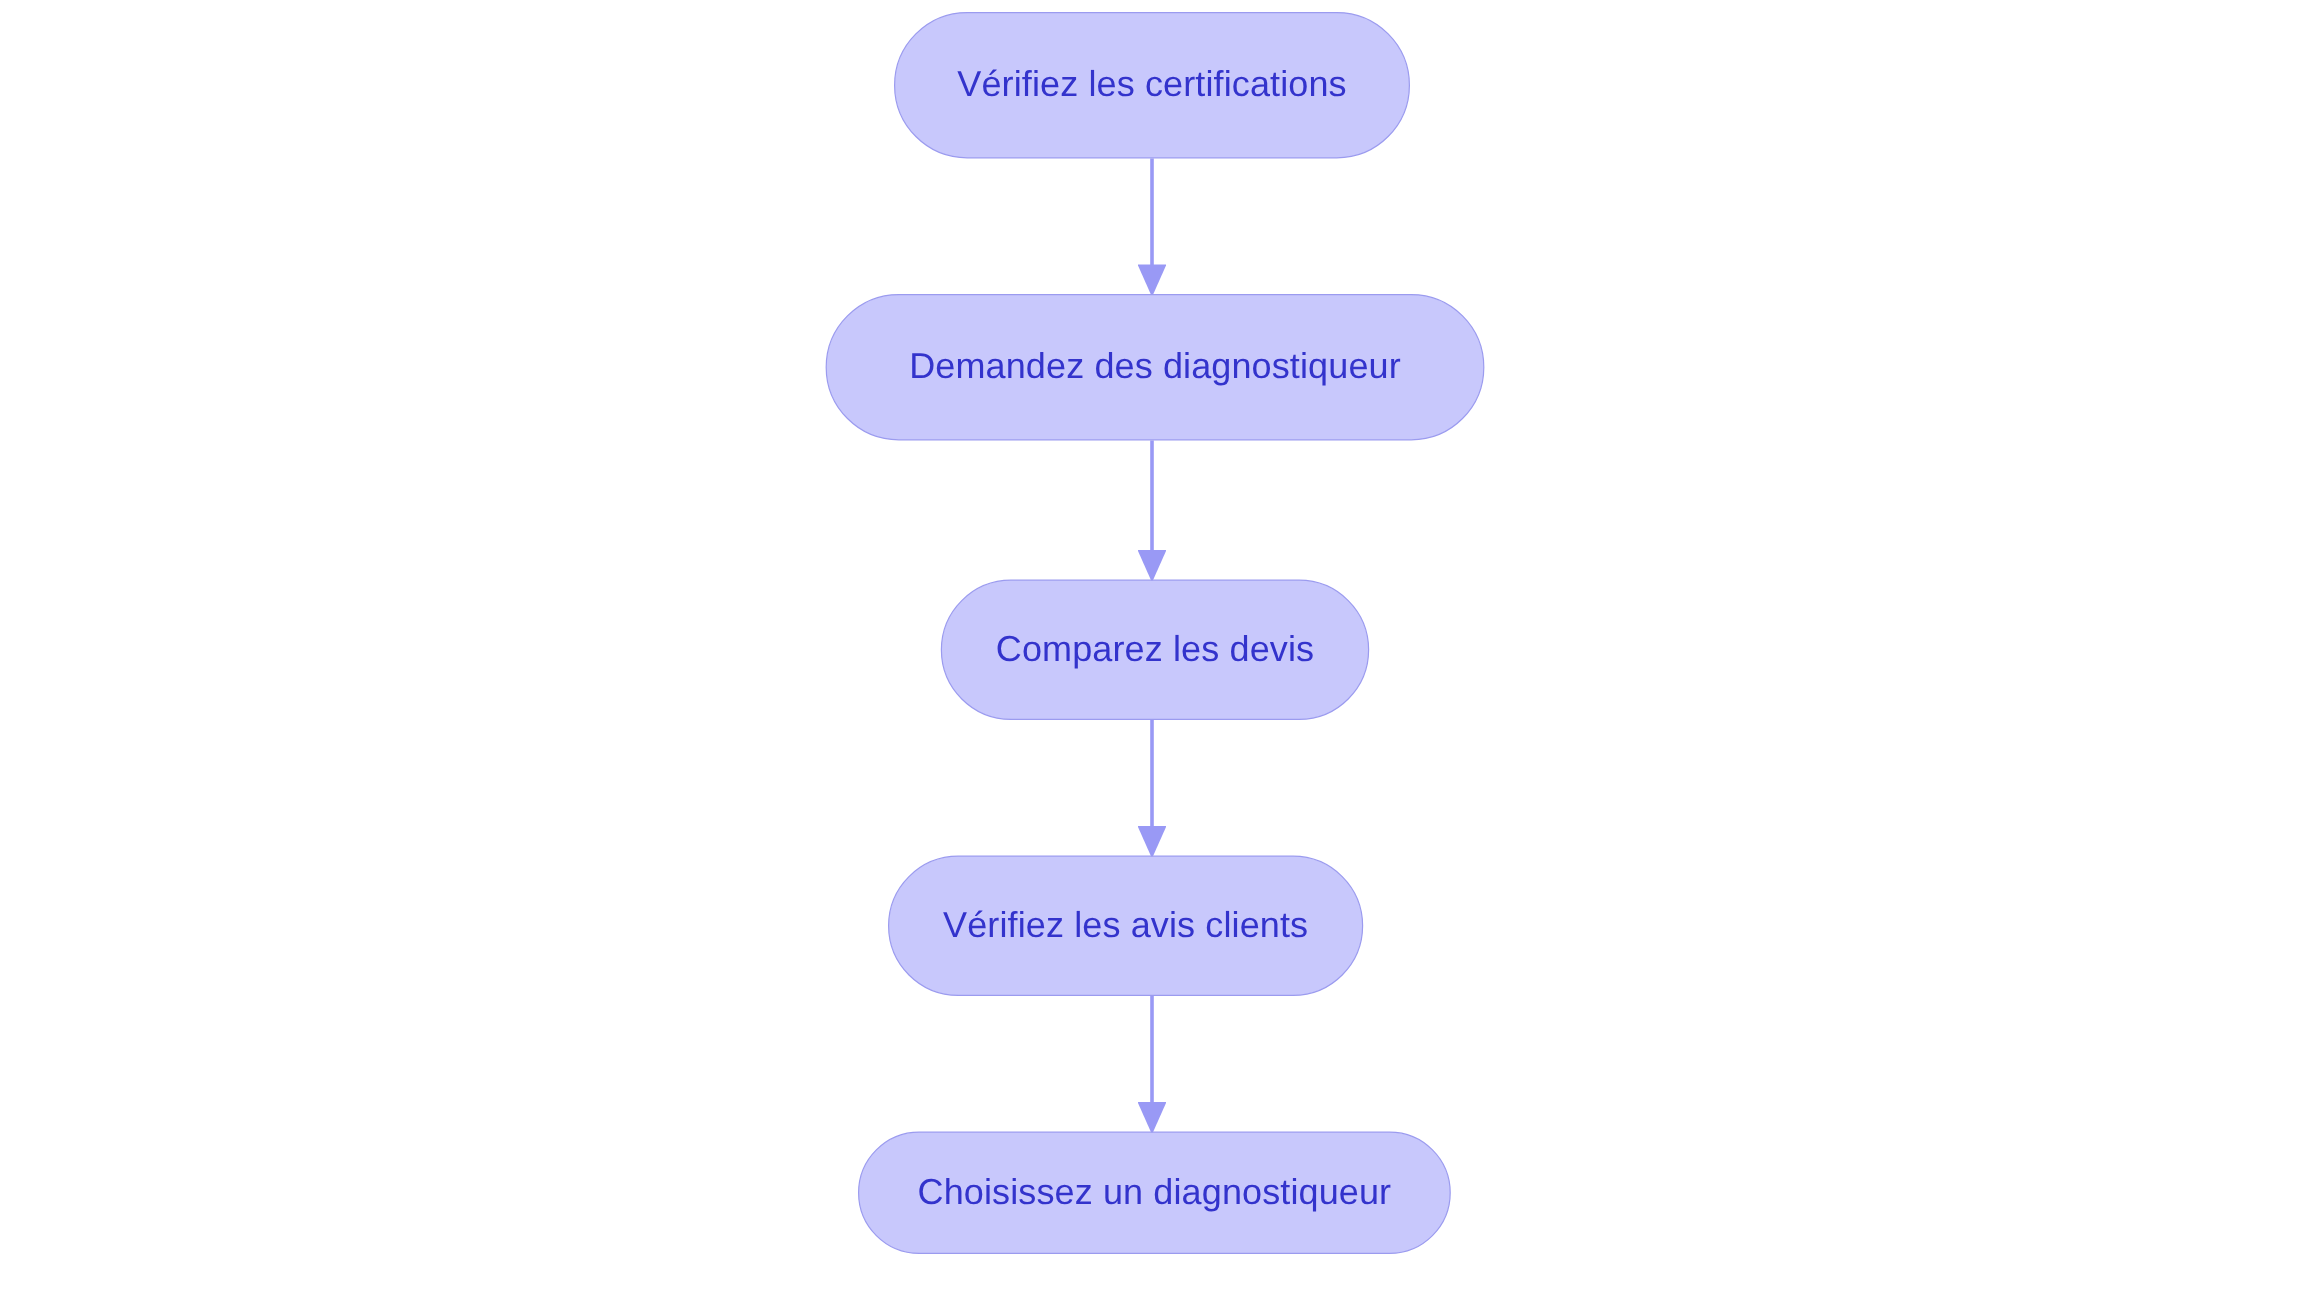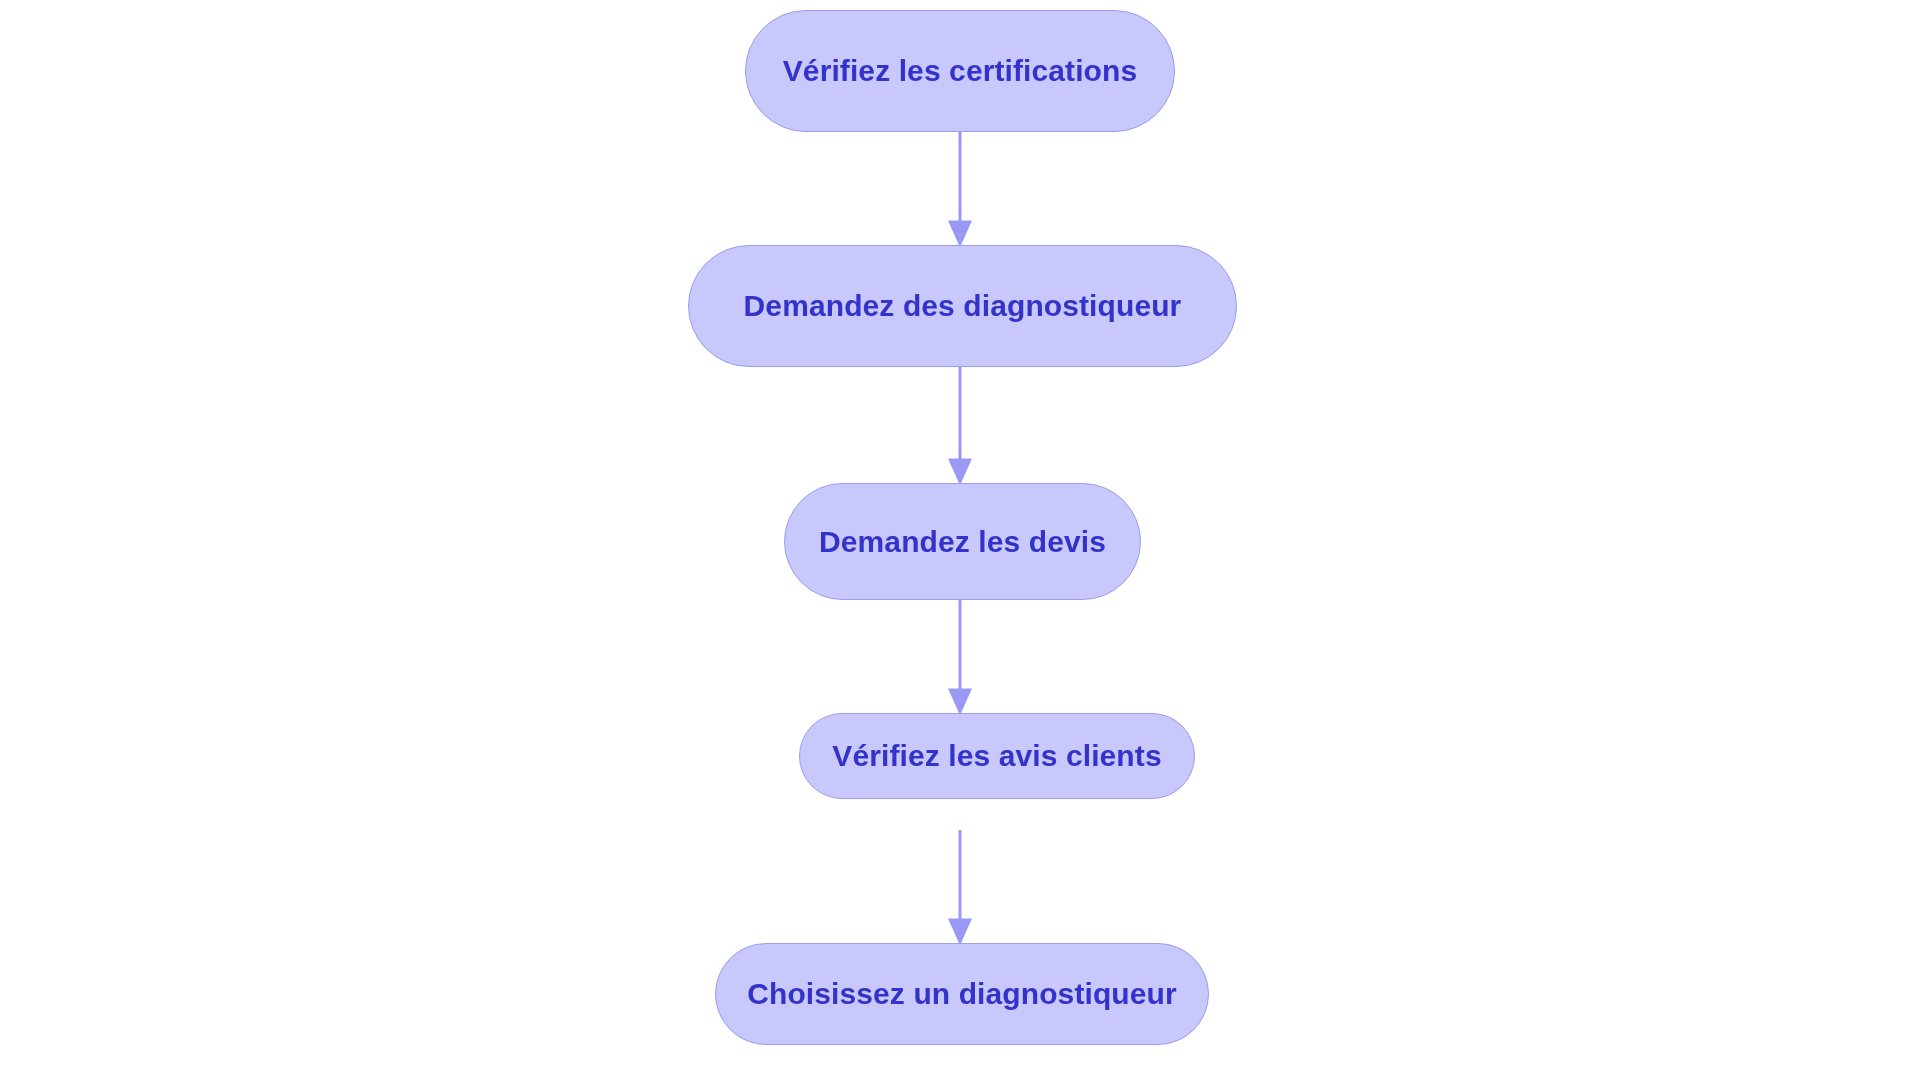--- a/index.html
+++ b/index.html
@@ -32,21 +32,21 @@
     align-items: center;
     justify-content: center;
     background: #c8c8fc;
     border: 1.4px solid #9b9bef;
     border-radius: 999px;
     z-index: 2;
   }
   .node-label {
     font-family: "Liberation Sans", sans-serif;
     font-size: 30px;
-    font-weight: 700;
+    font-weight: 400;
     color: #3333cc;
     letter-spacing: 0.1px;
     white-space: nowrap;
     line-height: 1;
     text-align: center;
   }
   .connector-layer {
     position: absolute;
     left: 0;
     top: 0;
@@ -81,24 +81,24 @@
 
   <div class="node" id="n1" style="left:745px; top:10px; width:430px; height:122px;">
     <span class="node-label">Vérifiez les certifications</span>
   </div>
 
   <div class="node" id="n2" style="left:688px; top:245px; width:549px; height:122px;">
     <span class="node-label">Demandez des diagnostiqueur</span>
   </div>
 
   <div class="node" id="n3" style="left:784px; top:483px; width:357px; height:117px;">
-    <span class="node-label">Demandez les devis</span>
+    <span class="node-label">Comparez les devis</span>
   </div>
 
-  <div class="node" id="n4" style="left:799px; top:713px; width:396px; height:86px;">
+  <div class="node" id="n4" style="left:740px; top:713px; width:396px; height:117px;">
     <span class="node-label">Vérifiez les avis clients</span>
   </div>
 
   <div class="node" id="n5" style="left:715px; top:943px; width:494px; height:102px;">
     <span class="node-label">Choisissez un diagnostiqueur</span>
   </div>
 
 </div>
 
 </body></html>

